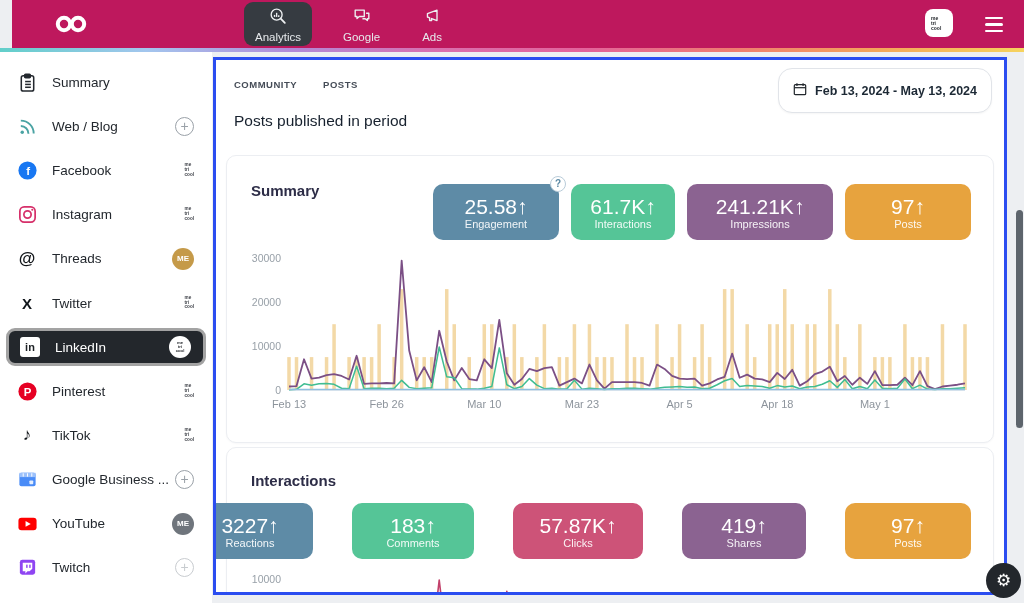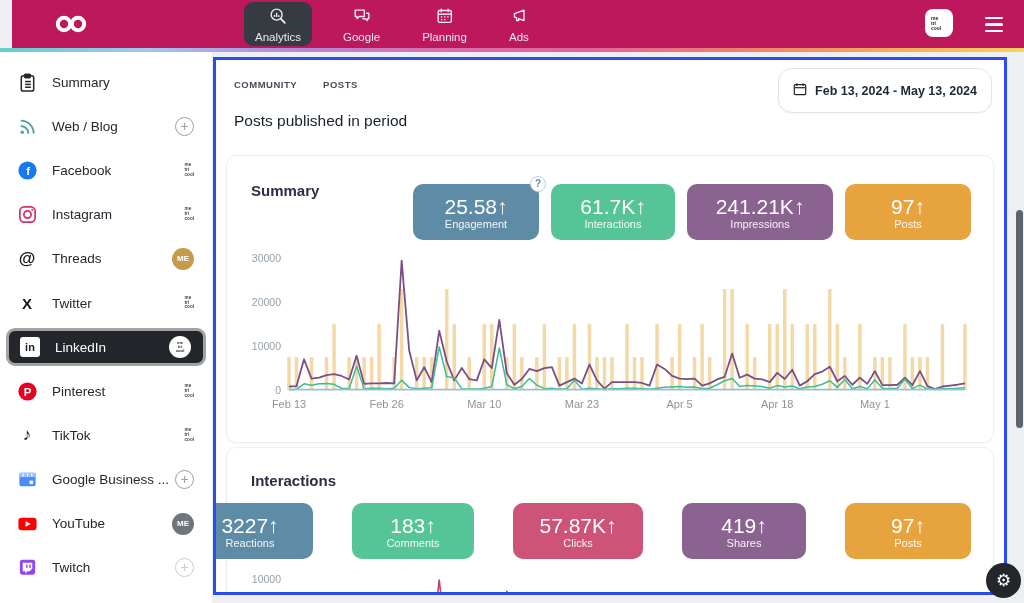--- a/index.html
+++ b/index.html
@@ -101,36 +101,20 @@
         <svg width="20" height="20" viewBox="0 0 22 22">
             <path d="M3.5 4.5h10v7H8l-2.5 2.2V11.5h-2z" stroke-linejoin="round"></path>
             <path d="M15.5 8h3v6h-1.6v2l-2.4-2h-3" stroke-linejoin="round"></path>
           </svg>
       </span>
       <span>Google</span>
     </div>
     <div class="nav-item">
       <span>
         <svg width="20" height="20" viewBox="0 0 22 22">
-            <rect x="3.5" y="5" x2="18" width="14.5" height="13" rx="1.5"></rect>
-            <line x1="7" y1="3" x2="7" y2="7"></line>
-            <line x1="14.5" y1="3" x2="14.5" y2="7"></line>
-            <line x1="3.5" y1="9" x2="18" y2="9"></line>
-            <line x1="6.5" y1="12" x2="8" y2="12"></line>
-            <line x1="10" y1="12" x2="11.5" y2="12"></line>
-            <line x1="13.5" y1="12" x2="15" y2="12"></line>
-            <line x1="6.5" y1="15" x2="8" y2="15"></line>
-            <line x1="10" y1="15" x2="11.5" y2="15"></line>
-          </svg>
-      </span>
-      <span>Planning</span>
-    </div>
-    <div class="nav-item">
-      <span>
-        <svg width="20" height="20" viewBox="0 0 22 22">
             <path d="M16.5 4.5L6 8.5v3.6l2.4.9v3h2.2v-2.2l5.9 2.2z" stroke-linejoin="round"></path>
           </svg>
       </span>
       <span>Ads</span>
     </div>
   </div>
   <div class="mc-box">
     <span>me</span>
     <span>tri</span>
     <span>cool</span>
@@ -316,21 +300,21 @@
   <div class="page-title">Posts published in period</div>
 
   <div class="card card1">
     <div class="card-h">Summary</div>
     <div class="mrow">
       <div class="mcard" style="width: 126px; background: rgb(94, 139, 166);">
         <div class="help">?</div>
         <div class="mval"><span>25.58</span><span>↑</span></div>
         <div class="mlbl">Engagement</div>
       </div>
-      <div class="mcard" style="width: 124px; background: rgb(85, 197, 151);">
+      <div class="mcard" style="width: 104px; background: rgb(85, 197, 151);">
         <div class="mval"><span>61.7K</span><span>↑</span></div>
         <div class="mlbl">Interactions</div>
       </div>
       <div class="mcard" style="width: 146px; background: rgb(139, 99, 145);">
         <div class="mval"><span>241.21K</span><span>↑</span></div>
         <div class="mlbl">Impressions</div>
       </div>
       <div class="mcard" style="width: 126px; background: rgb(231, 163, 62);">
         <div class="mval"><span>97</span><span>↑</span></div>
         <div class="mlbl">Posts</div>

